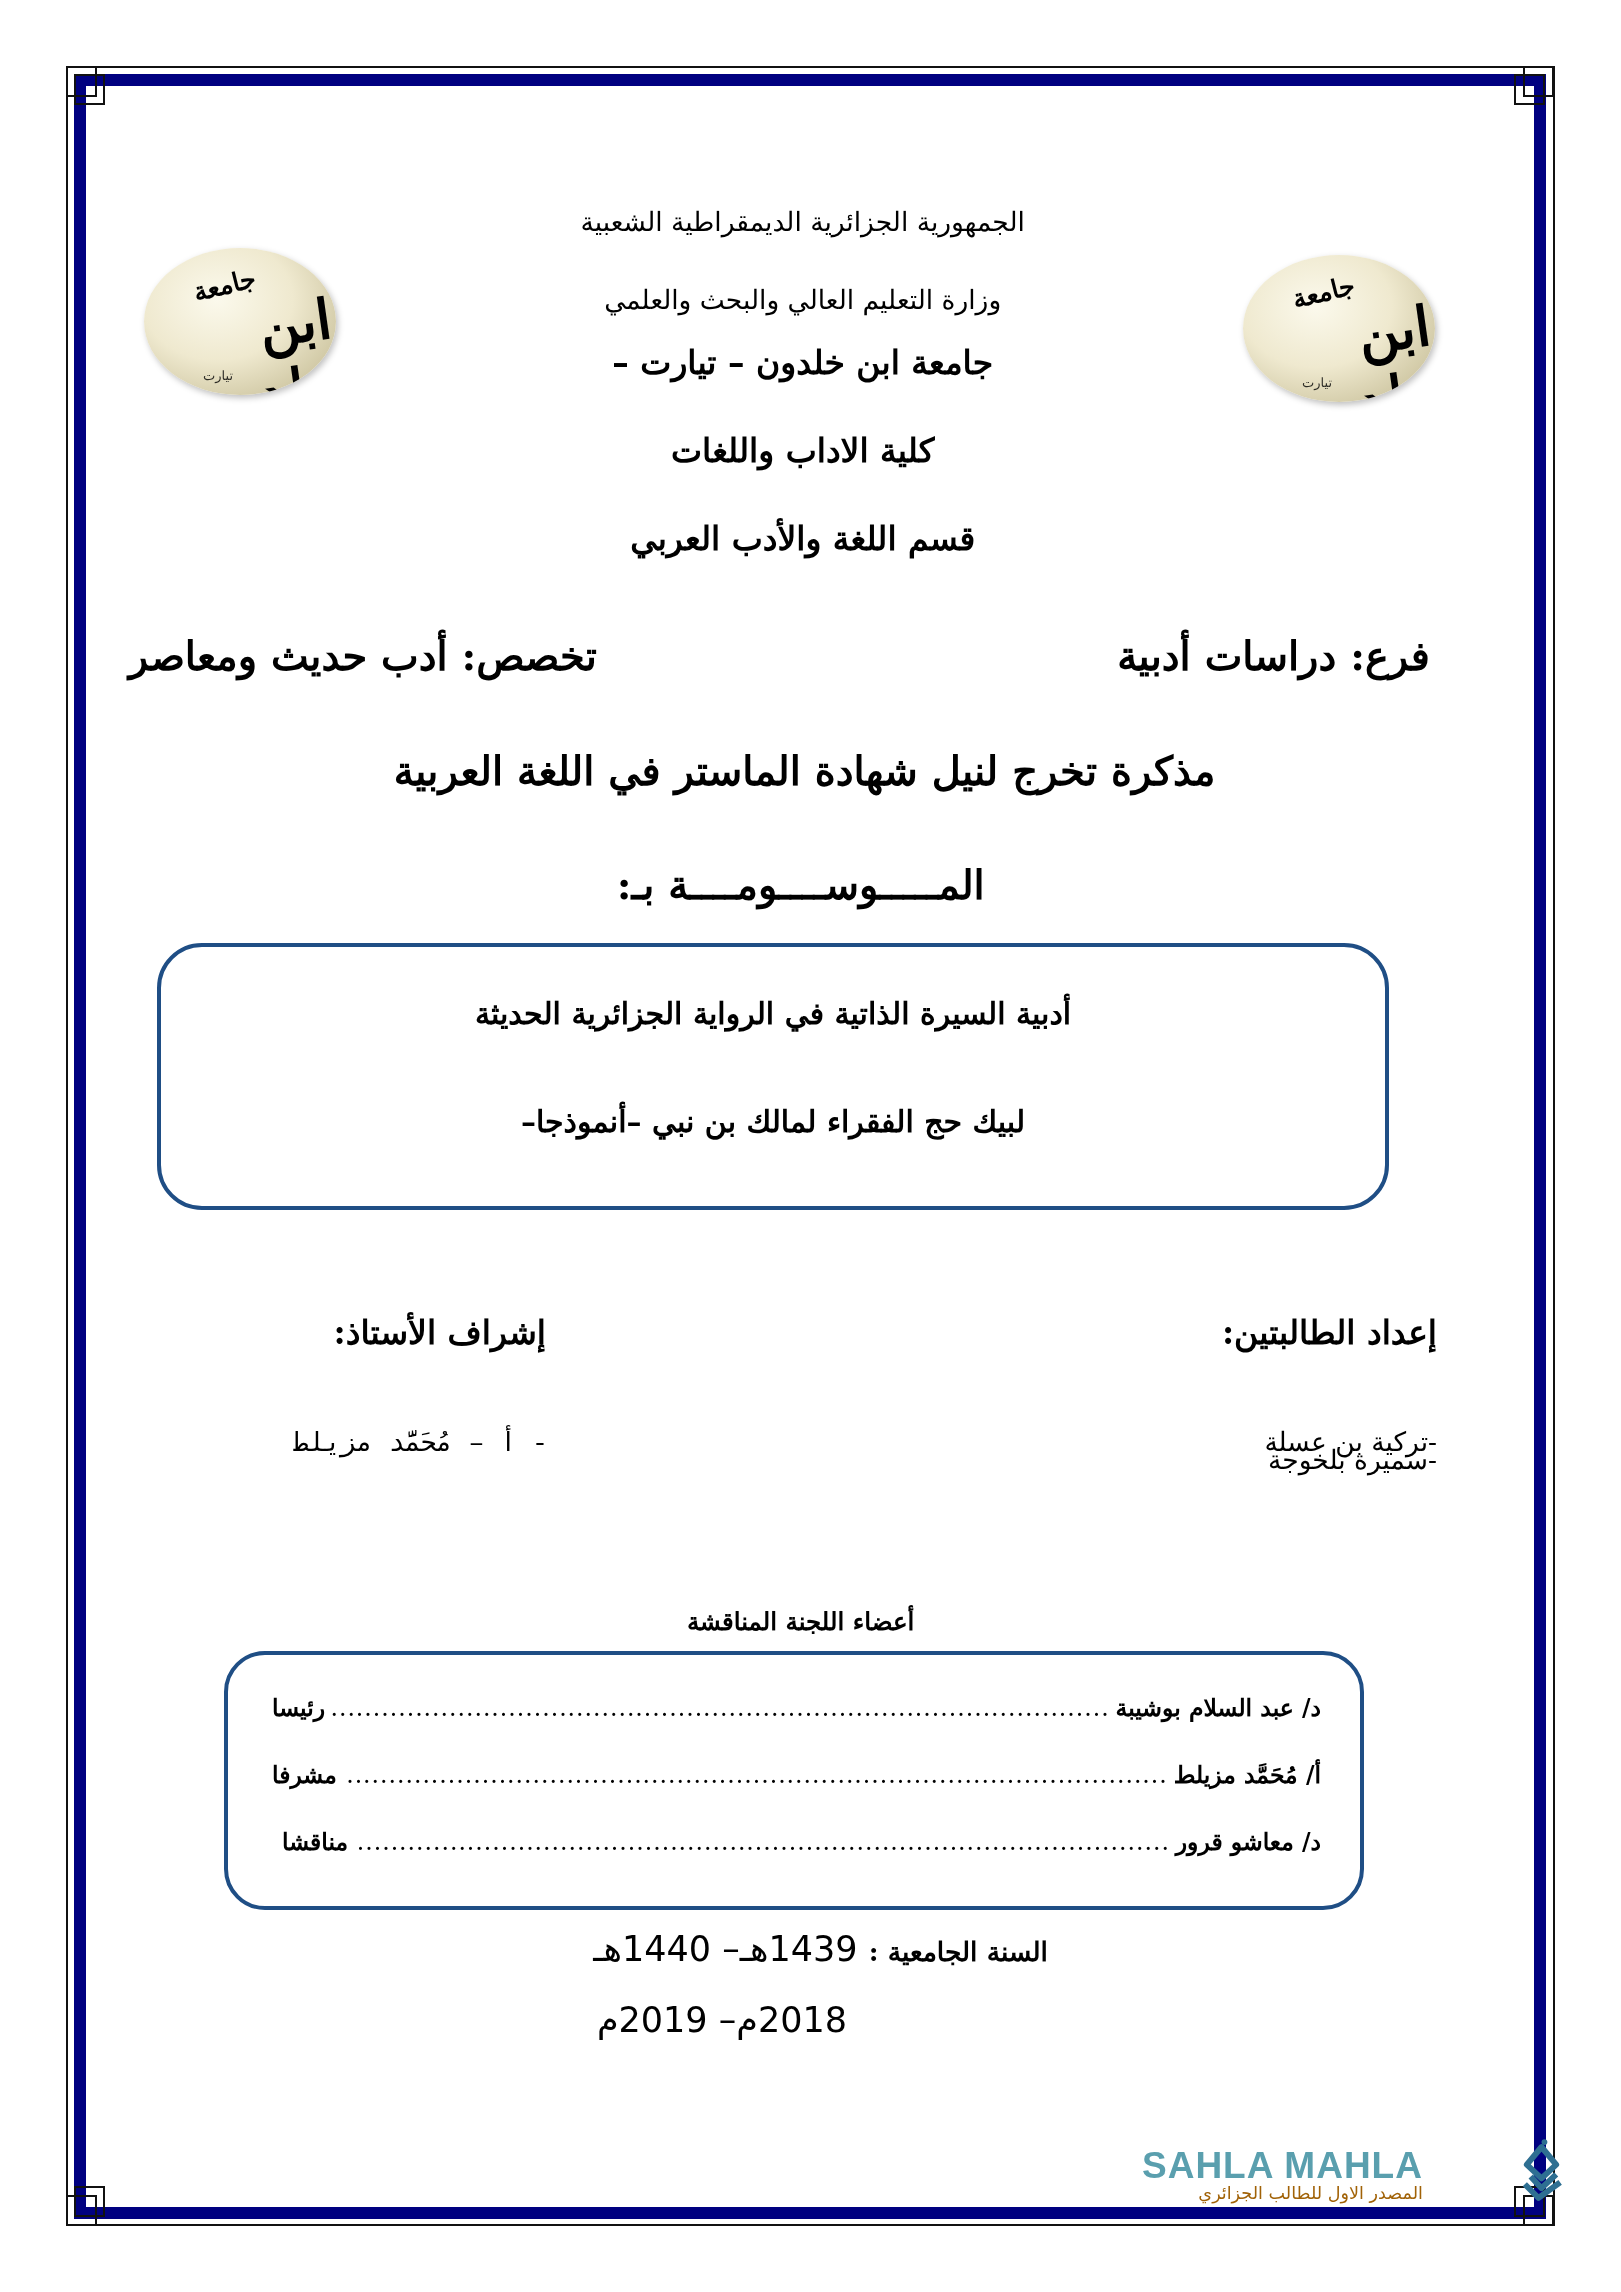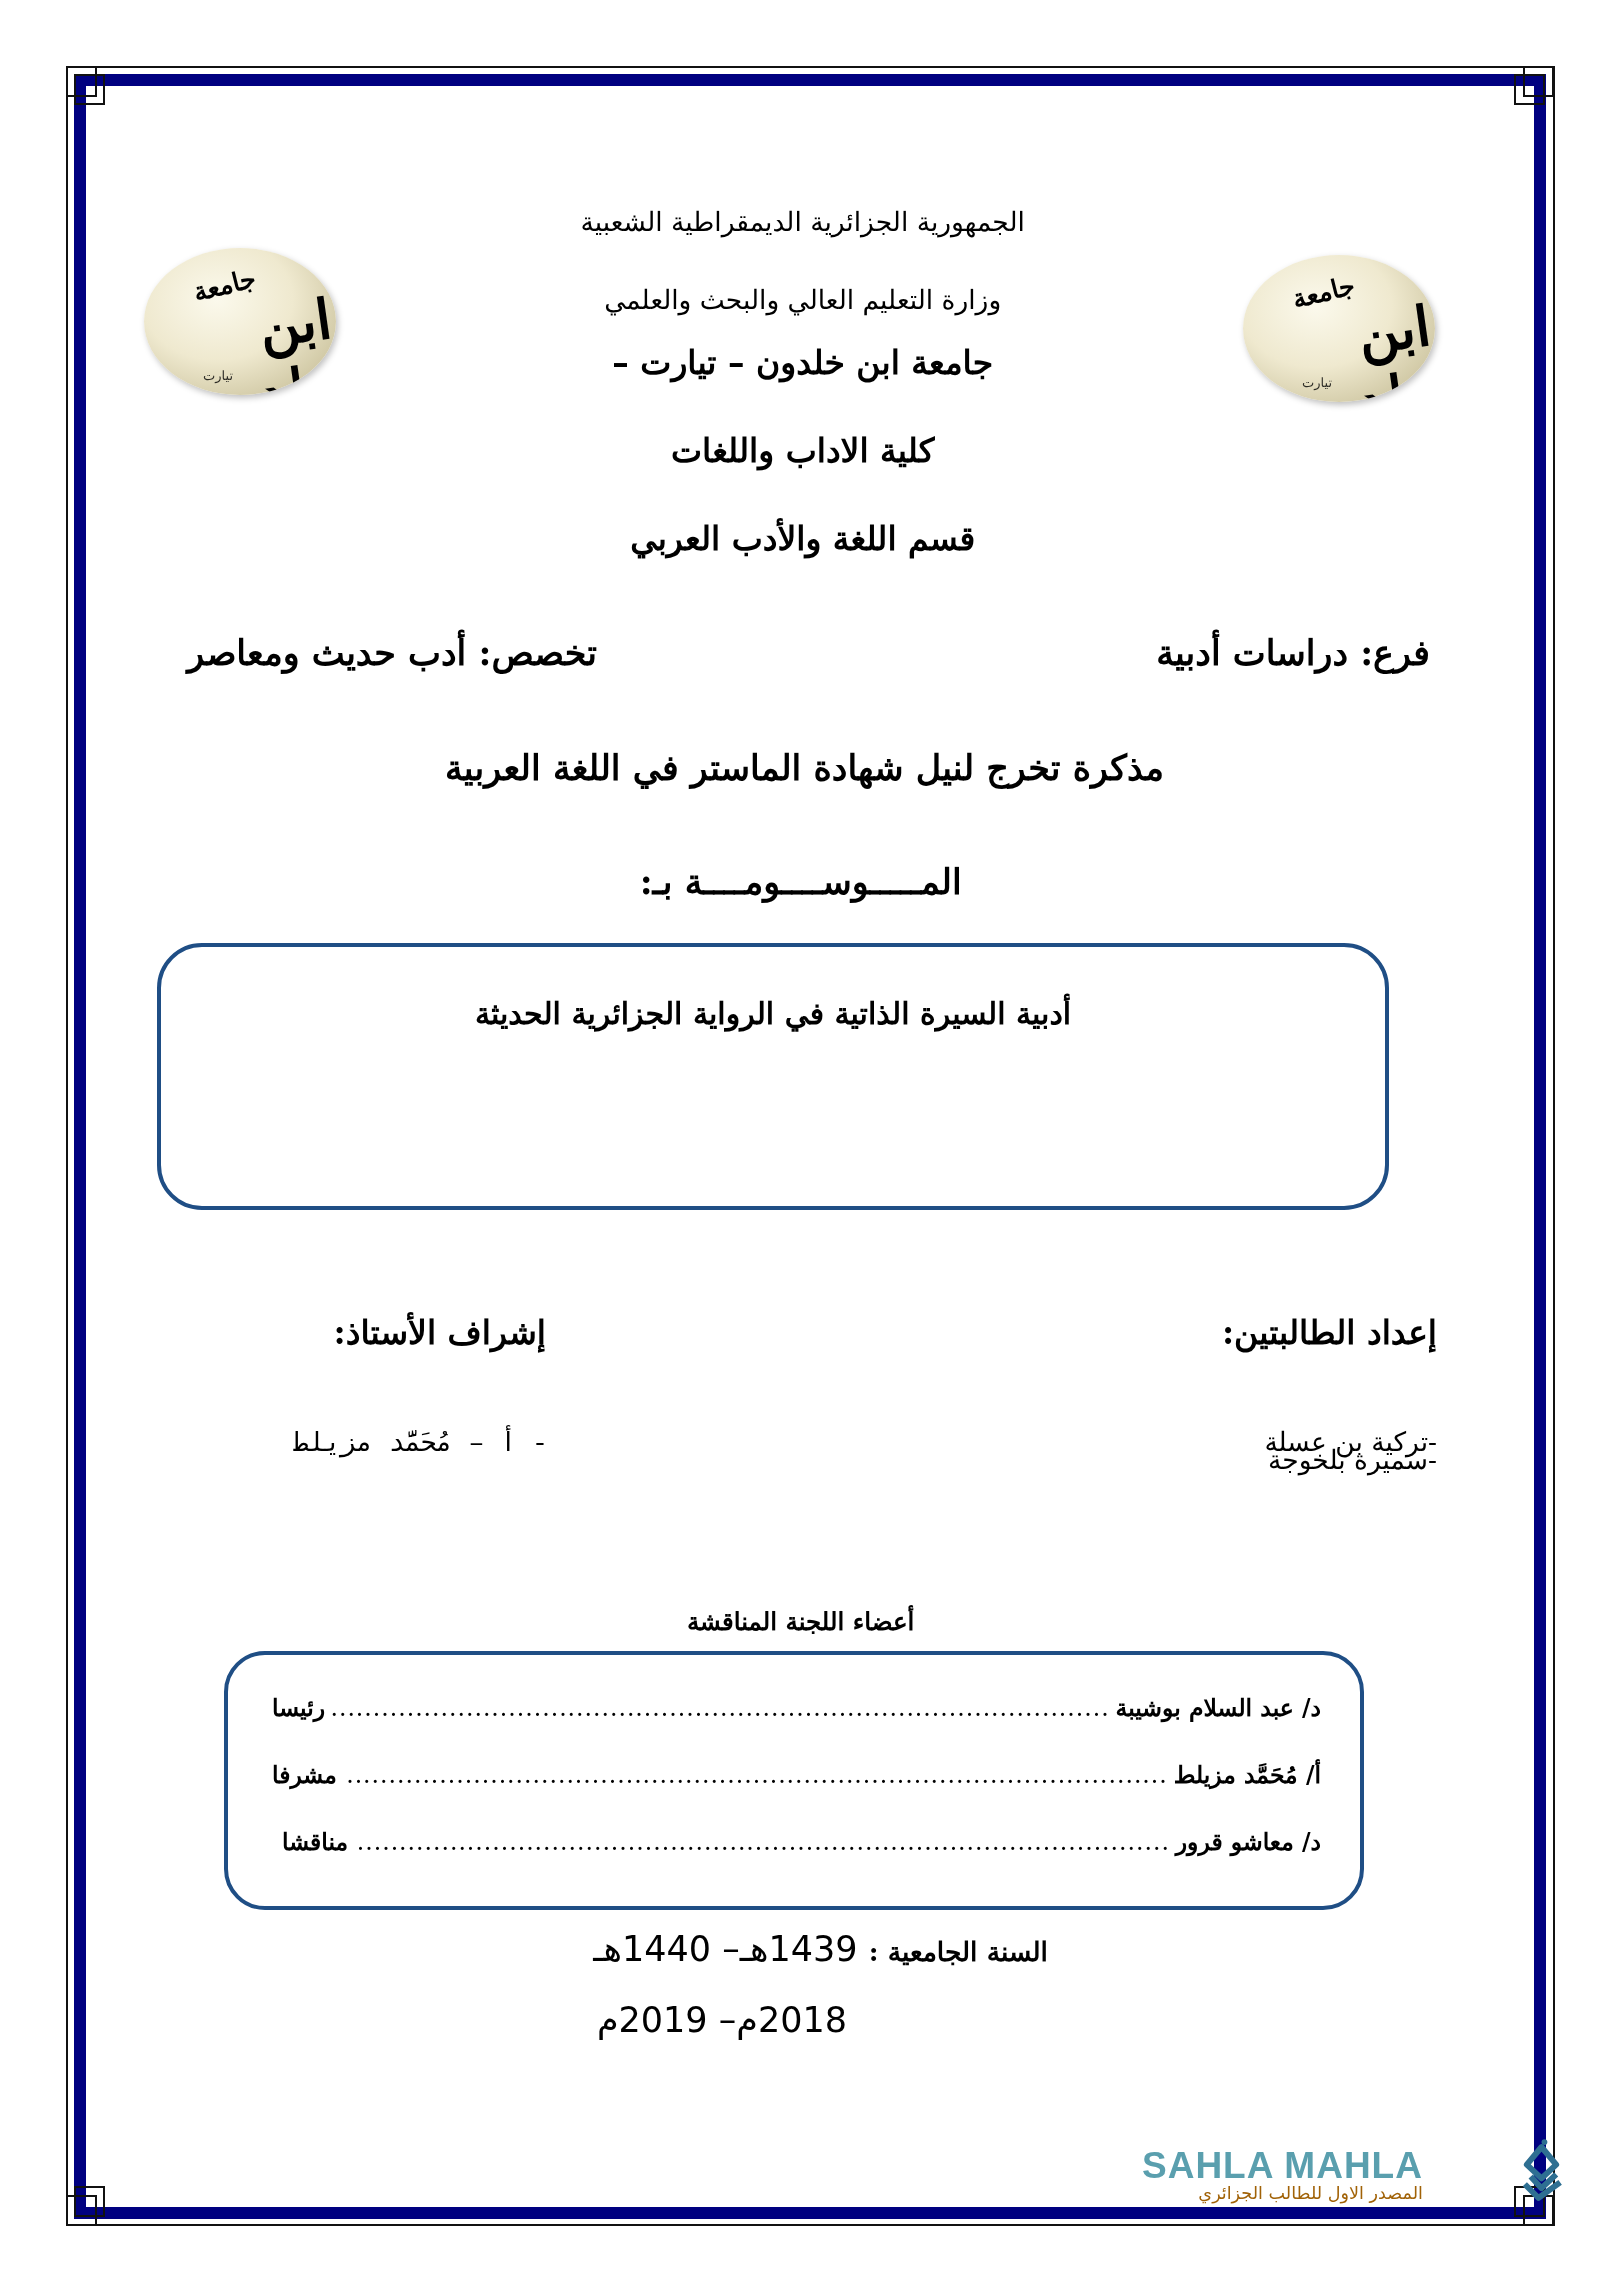--- a/index.html
+++ b/index.html
@@ -20,21 +20,21 @@
     .logo .cal-top { position: absolute; top: 21.6px; left: 49px; font-size: 25.5px; transform: rotate(-14deg); font-weight: bold; }
     .logo .cal-main { position: absolute; top: 49px; left: 21.6px; font-size: 55px; font-weight: bold; letter-spacing: -2px; transform: rotate(-8deg); }
     .logo .cal-bot { position: absolute; bottom: 11.8px; left: 59px; font-size: 13px; opacity: 0.8; }
 
     .rtl { direction: rtl; unicode-bidi: embed; }
     .line { position: absolute; white-space: nowrap; }
     .center { left: 0; width: 1621px; text-align: center; }
 
     .h-small { font-size: 26.5px; }
     .h-bold { font-size: 33px; font-weight: bold; }
-    .h-bold-lg { font-size: 35px; font-weight: bold; }
+    .h-bold-lg { font-size: 40px; font-weight: bold; }
 
     .title-box { position: absolute; left: 157px; top: 943px; width: 1232px; height: 267px;
                  border: 4.9px solid #1f4e85; border-radius: 45px; box-sizing: border-box; }
     .title-line { position: absolute; left: 0; width: 100%; text-align: center; font-size: 30px; font-weight: bold; }
 
     .committee-box { position: absolute; left: 224px; top: 1651px; width: 1140px; height: 259px;
                      border: 4.9px solid #1f4e85; border-radius: 41px; box-sizing: border-box; }
     .member { position: absolute; right: 39px; left: 44px; font-size: 23.5px; font-weight: bold; display: flex; direction: rtl; align-items: baseline; }
     .member .name { white-space: nowrap; }
     .member .dots { flex: 1; overflow: hidden; white-space: nowrap; font-weight: normal; letter-spacing: 1px; margin: 0 5.9px; }
@@ -80,20 +80,21 @@
 <div class="line center rtl h-bold" style="top:519px;left:-7.8px;">قسم اللغة والأدب العربي</div>
 
 <div class="line rtl h-bold-lg" style="top:632px;right:191px;">فرع: دراسات أدبية</div>
 <div class="line rtl h-bold-lg" style="top:632px;right:1024px;">تخصص: أدب حديث ومعاصر</div>
 
 <div class="line center rtl h-bold-lg" style="top:747px;left:-5.9px;">مذكرة تخرج لنيل شهادة الماستر في اللغة العربية</div>
 <div class="line center rtl h-bold-lg" style="top:861px;left:-9.8px;">المـــــوســــومــــة بـ:</div>
 
 <div class="title-box">
   <div class="title-line rtl" style="top:49px;">أدبية السيرة الذاتية في الرواية الجزائرية الحديثة</div>
+  <div class="title-line rtl" style="top:157px;">لبيك حج الفقراء لمالك بن نبي –أنموذجا–</div>
 </div>
 
 <div class="line rtl h-bold" style="top:1313px;right:184px;">إعداد الطالبتين:</div>
 <div class="line rtl h-bold" style="top:1313px;right:1075px;">إشراف الأستاذ:</div>
 <div class="line rtl h-small" style="top:1426px;right:184px;">-تركية بن عسلة</div>
 <div class="line rtl h-small" style="top:1444px;right:184px;">-سميرة بلخوجة</div>
 <div class="line rtl h-small" style="top:1426px;right:1073px;font-family:Liberation Mono, monospace;">- أ – مُحَمَّد مزيلط</div>
 
 <div class="line center rtl" style="top:1607px;left:-9.8px;font-size:24.5px;font-weight:bold;">أعضاء اللجنة المناقشة</div>
 <div class="committee-box">

